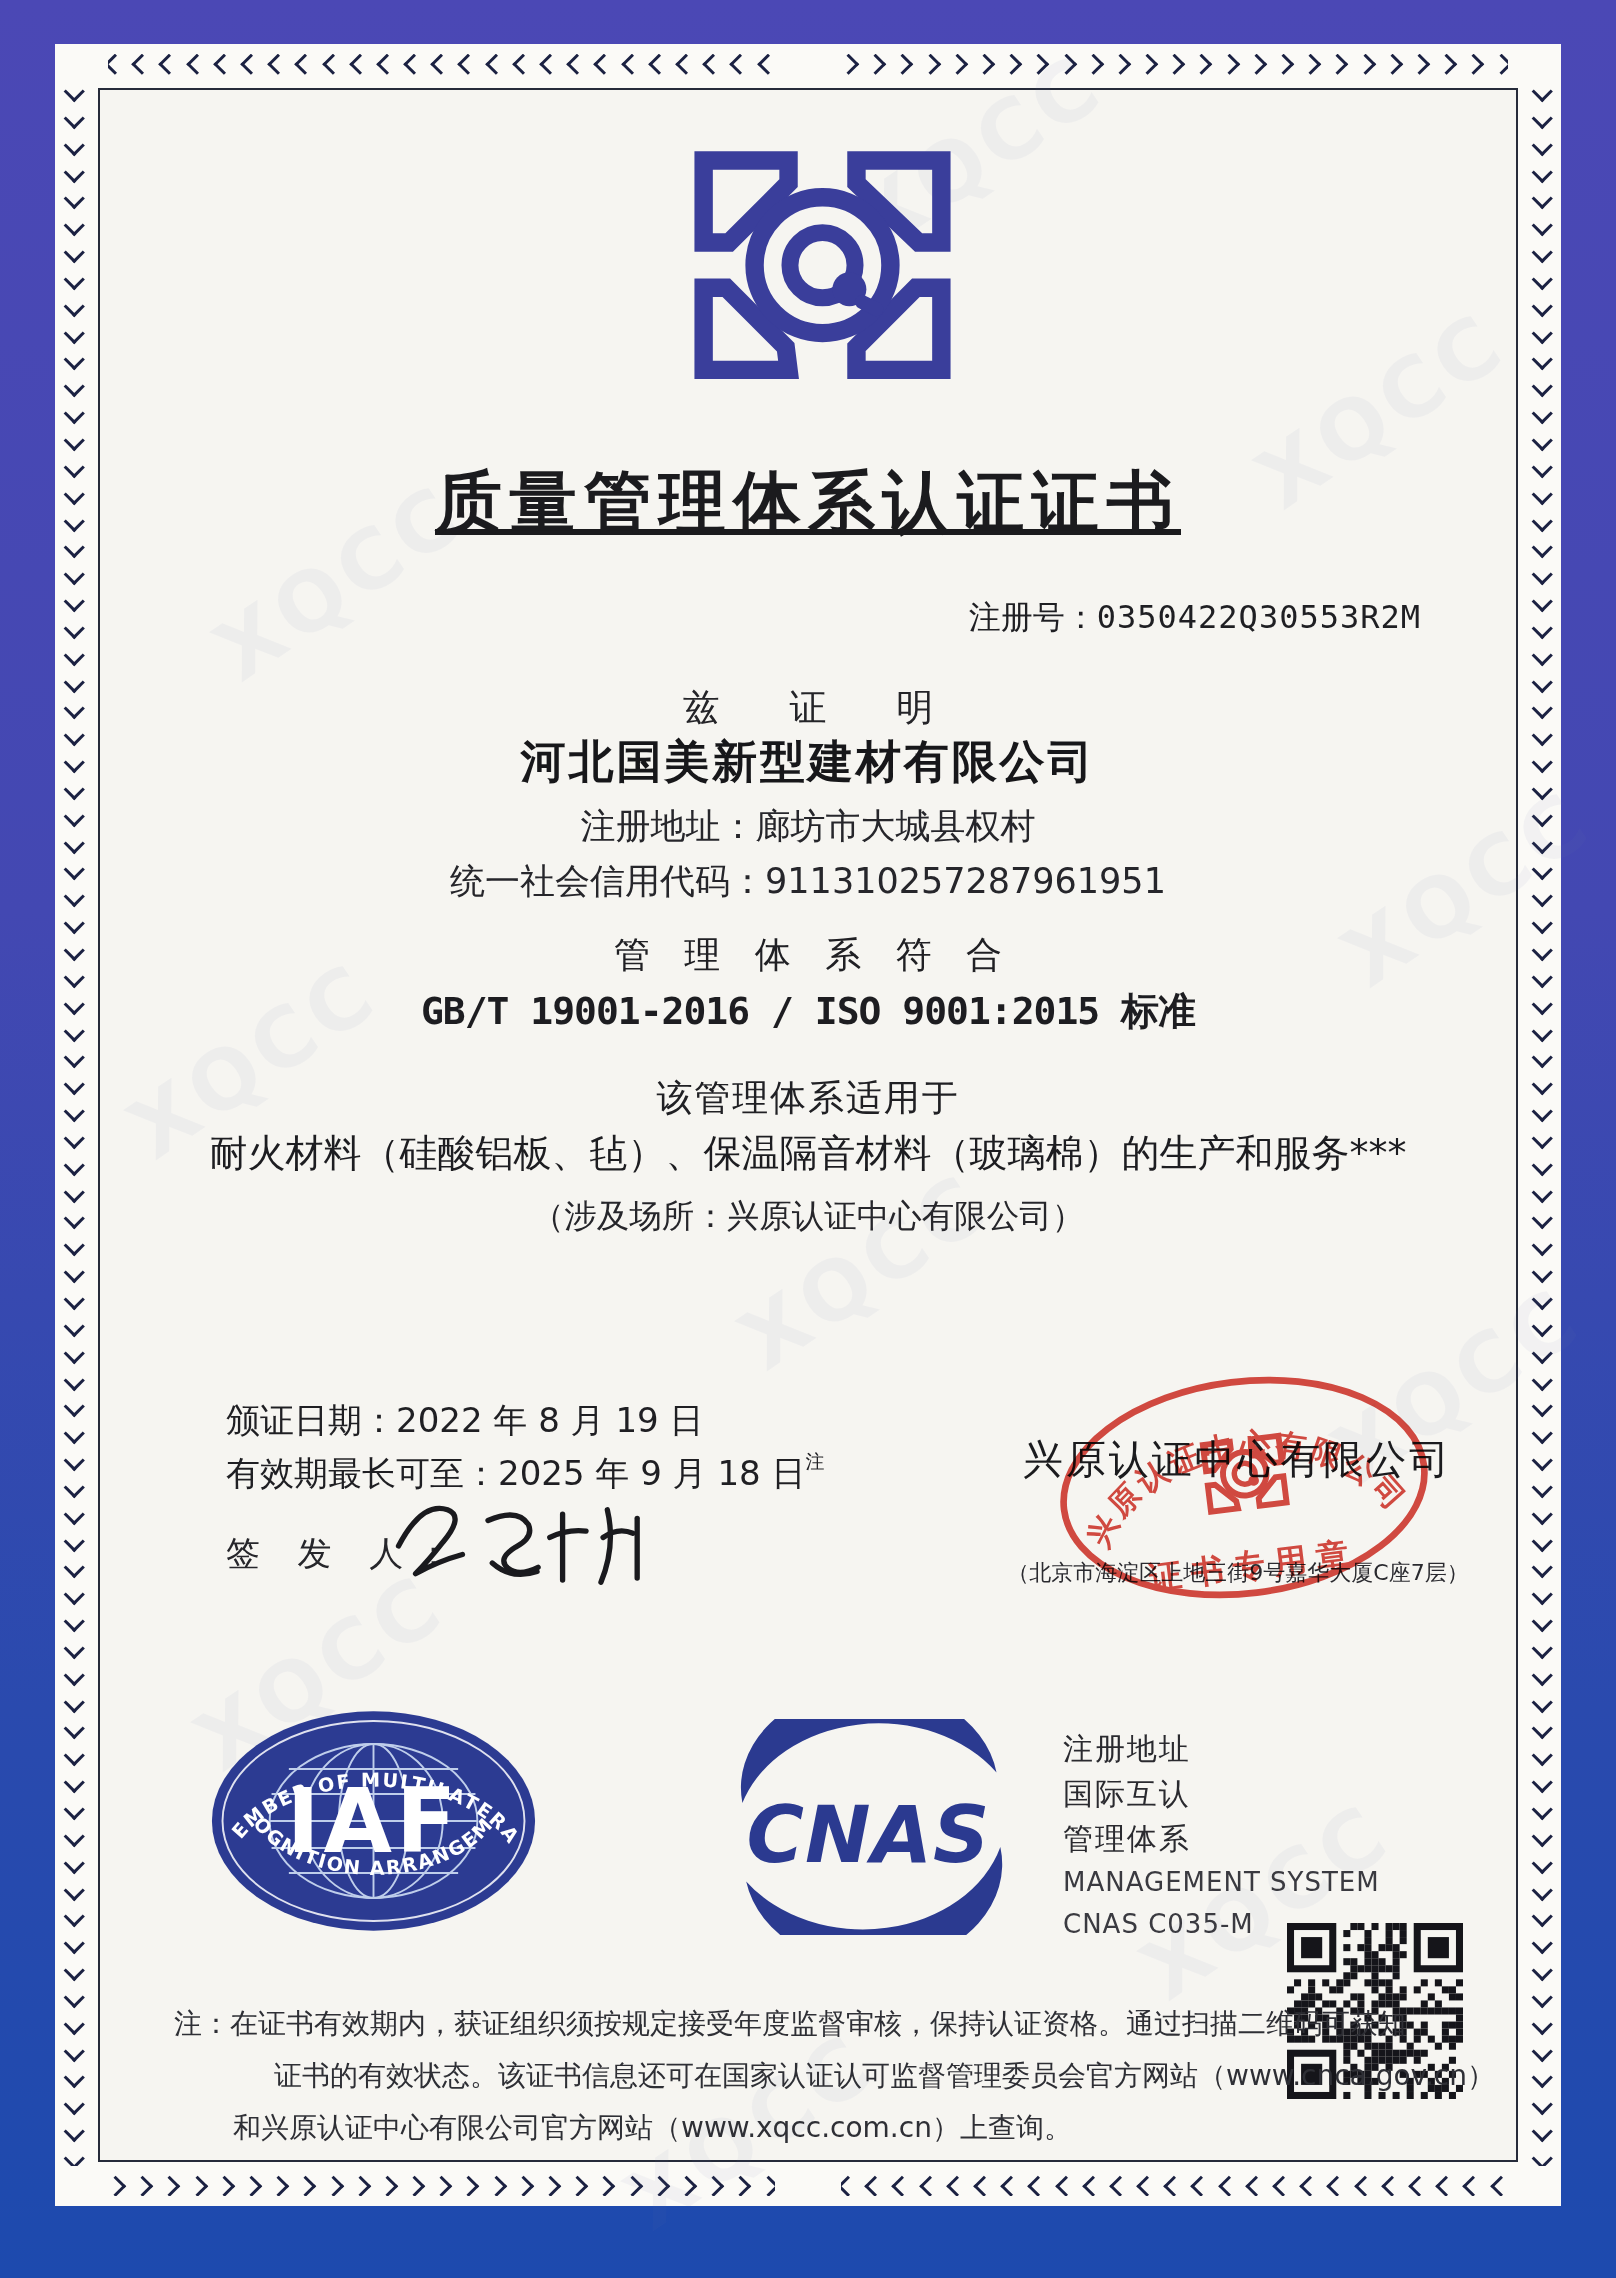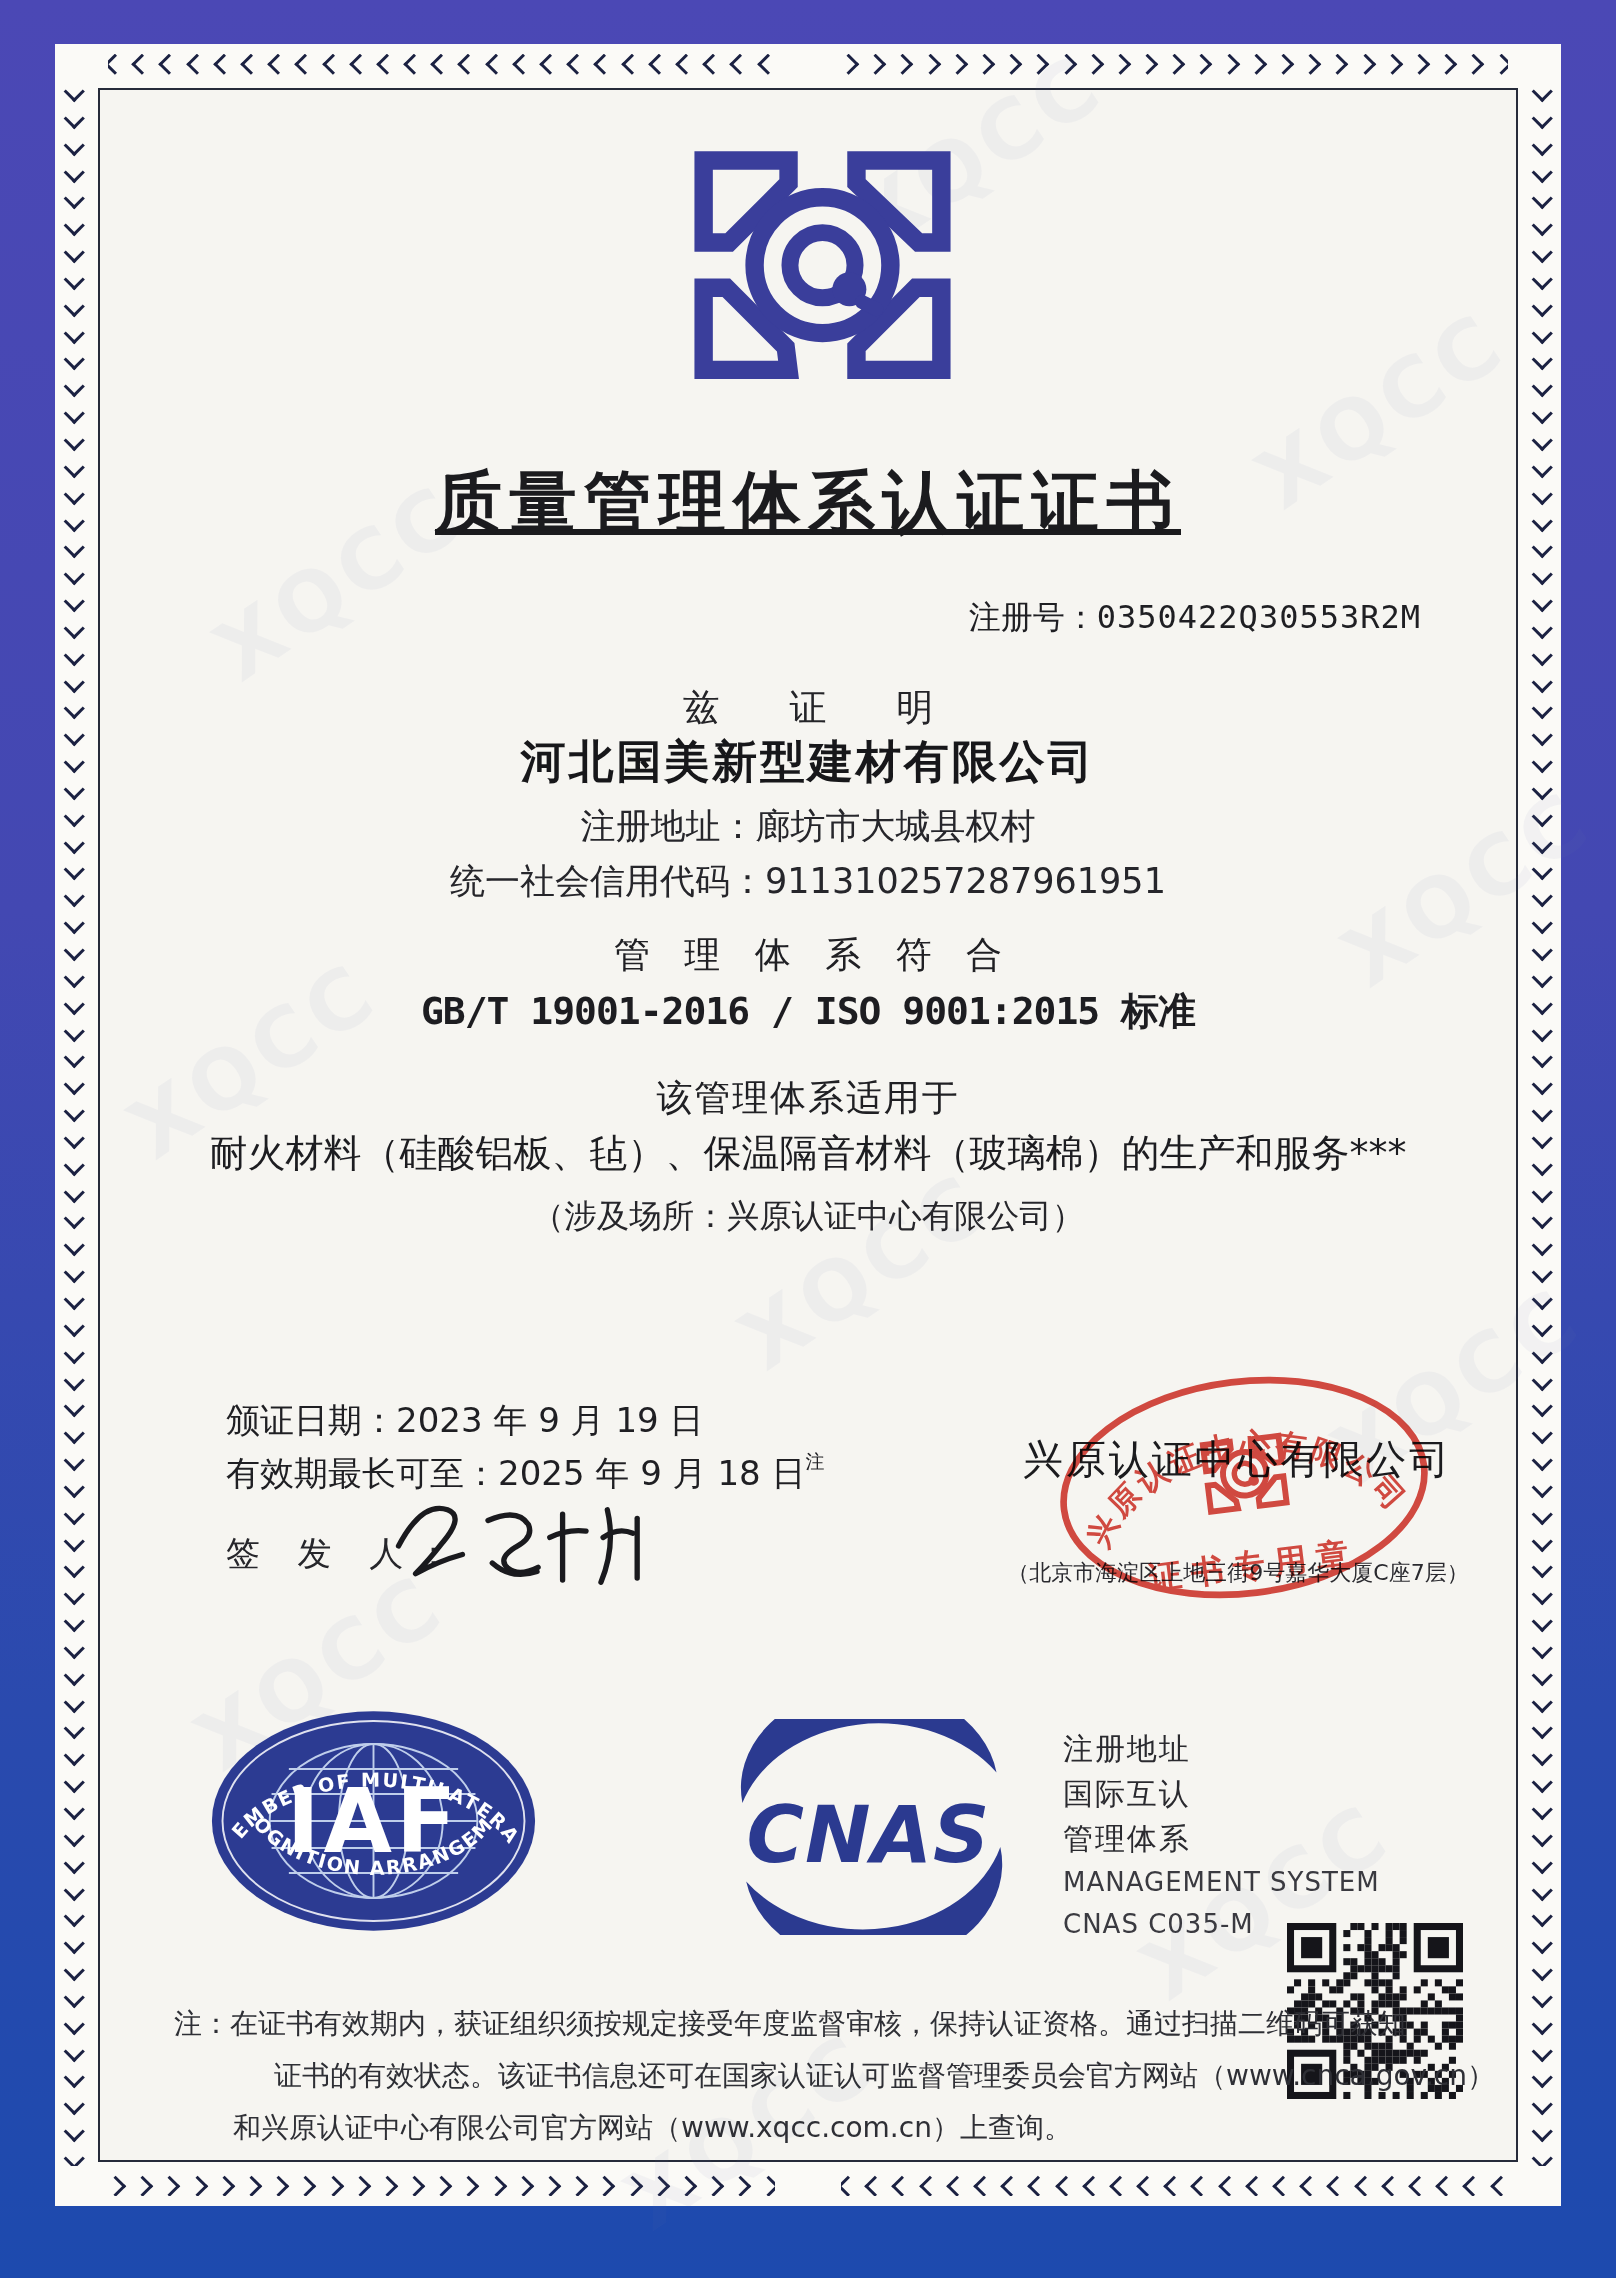--- a/index.html
+++ b/index.html
@@ -367,21 +367,21 @@
 <div class="abs ctr addr">注册地址：廊坊市大城县权村</div>
 <div class="abs ctr credit">统一社会信用代码：911310257287961951</div>
 
 <div class="abs ctr mgmt">管 理 体 系 符 合</div>
 <div class="abs ctr std">GB/T 19001-2016 / ISO 9001:2015 标准</div>
 
 <div class="abs ctr scopeh">该管理体系适用于</div>
 <div class="abs ctr scope1">耐火材料（硅酸铝板、毡）、保温隔音材料（玻璃棉）的生产和服务***</div>
 <div class="abs ctr scope2">（涉及场所：兴原认证中心有限公司）</div>
 
-<div class="abs issue">颁证日期：2023 年 9 月 19 日</div>
+<div class="abs issue">颁证日期：2022 年 8 月 19 日</div>
 <div class="abs valid">
   <span>有效期最长可至：2025 年 9 月 18 日</span><sup>注</sup>
 </div>
 <div class="abs signer">签 发 人：</div>
 <svg class="abs sig" viewBox="0 0 260 100">
   <title>王宏林</title>
   <g fill="none" stroke="#1a1a1e" stroke-width="5" stroke-linecap="round" stroke-linejoin="round">
     <path d="M8 50 q22 -42 46 -34 q16 6 -4 30 q-14 18 -26 30 q22 -12 44 -18"></path>
     <path d="M92 26 q28 -12 38 4 q5 12 -12 21 q-18 11 -7 20 q10 8 28 -1"></path>
     <path d="M96 66 q18 16 42 8"></path>

